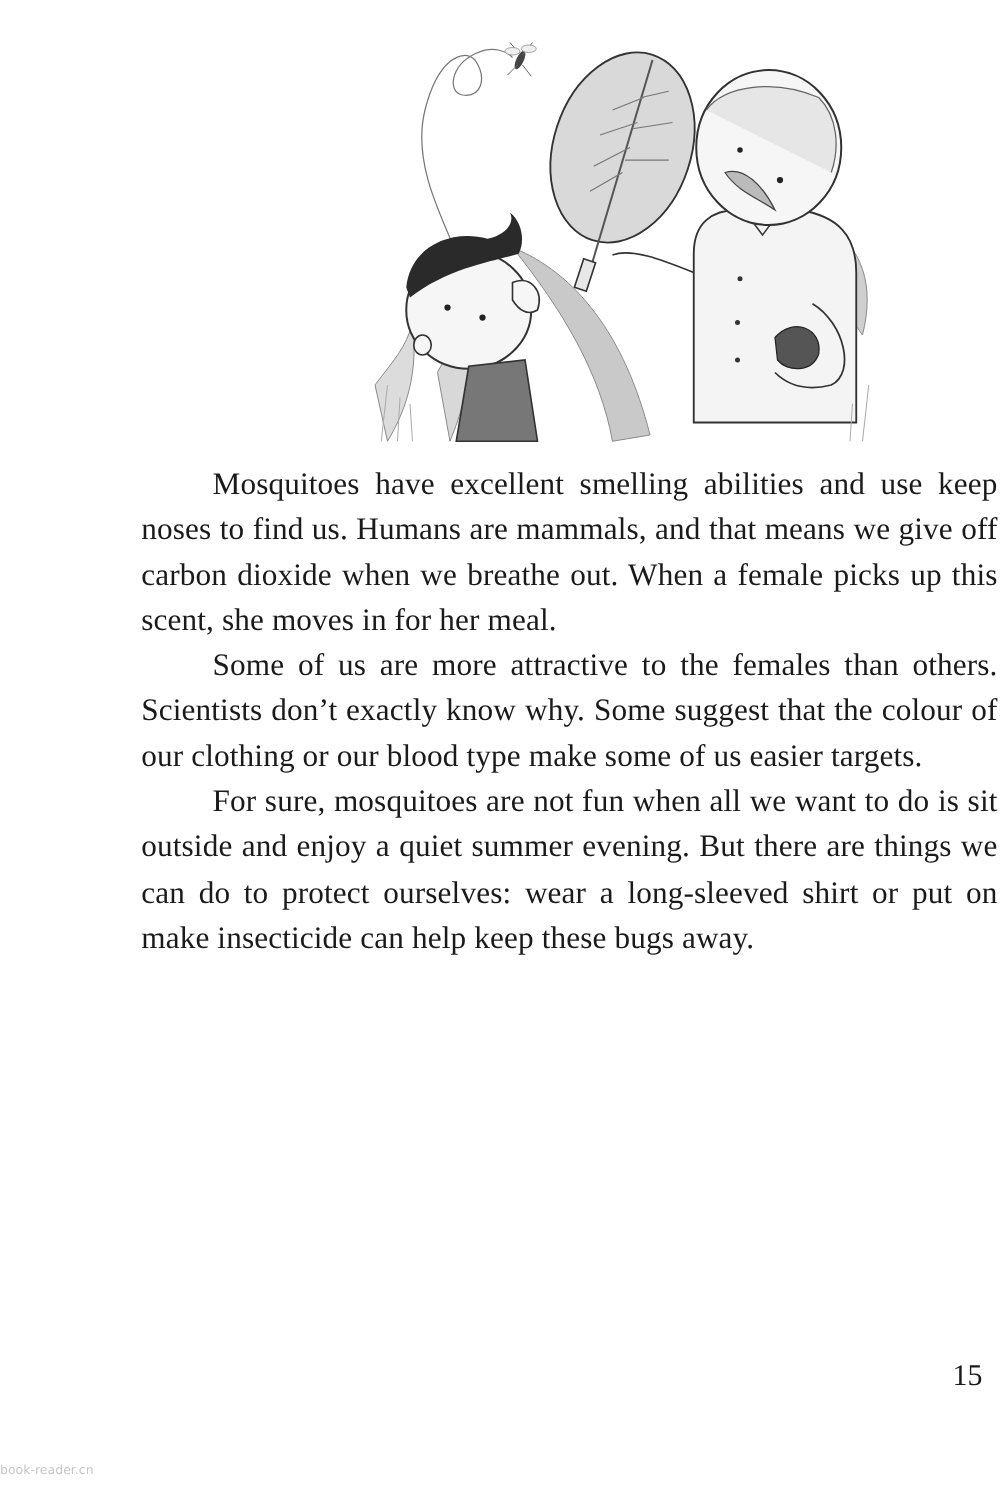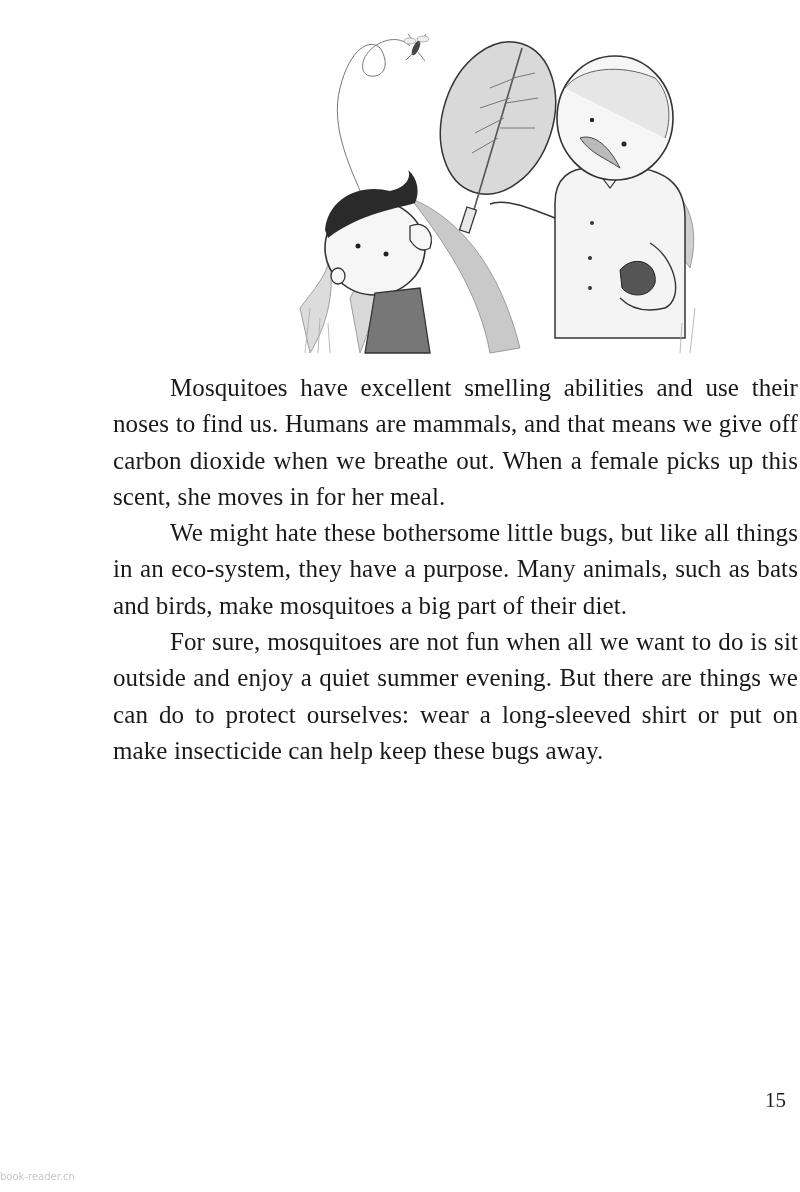--- a/index.html
+++ b/index.html
@@ -37,21 +37,21 @@
   .body-text p {
     margin: 0;
     text-indent: 57px;
     text-align: justify;
     text-align-last: left;
   }
   .page-number {
     position: absolute;
     right: 14px;
     top: 1088px;
-    font-size: 21px;
+    font-size: 24px;
     color: #1a1a1a;
   }
   .watermark {
     position: absolute;
     left: 0;
     right: 0;
     top: 1171px;
     text-align: left;
     font-family: "DejaVu Sans", sans-serif;
     font-size: 10px;
@@ -106,20 +106,20 @@
       <path d="M120 218 C135 212 145 225 140 240 C132 245 125 240 120 232 Z" fill="#f6f6f6" stroke="#333" stroke-width="1.3"></path>
       <path d="M85 285 L75 345 L140 345 L130 280 Z" fill="#777" stroke="#333" stroke-width="1.3"></path>
     </g>
     <g stroke="#aaa" stroke-width="0.8" fill="none">
       <path d="M15 345 L20 300 M28 345 L30 310 M40 345 L38 315 M400 345 L405 300 M390 345 L392 315"></path>
     </g>
   </svg>
 </div>
 
 <div class="body-text">
-  <p>Mosquitoes have excellent smelling abilities and use their noses to find us. Humans are mammals, and that means we give off carbon dioxide when we breathe out. When a female picks up this scent, she moves in for her meal.</p>
-  <p>We might hate these bothersome little bugs, but like all things in an eco-system, they have a purpose. Many animals, such as bats and birds, make mosquitoes a big part of their diet.</p>
+  <p>Mosquitoes have excellent smelling abilities and use keep noses to find us. Humans are mammals, and that means we give off carbon dioxide when we breathe out. When a female picks up this scent, she moves in for her meal.</p>
+  <p>Some of us are more attractive to the females than others. Scientists don’t exactly know why. Some suggest that the colour of our clothing or our blood type make some of us easier targets.</p>
   <p>For sure, mosquitoes are not fun when all we want to do is sit outside and enjoy a quiet summer evening. But there are things we can do to protect ourselves: wear a long-sleeved shirt or put on make insecticide can help keep these bugs away.</p>
 </div>
 
 <div class="page-number">15</div>
 
 <div class="watermark">book-reader.cn</div>
 
 </body></html>

